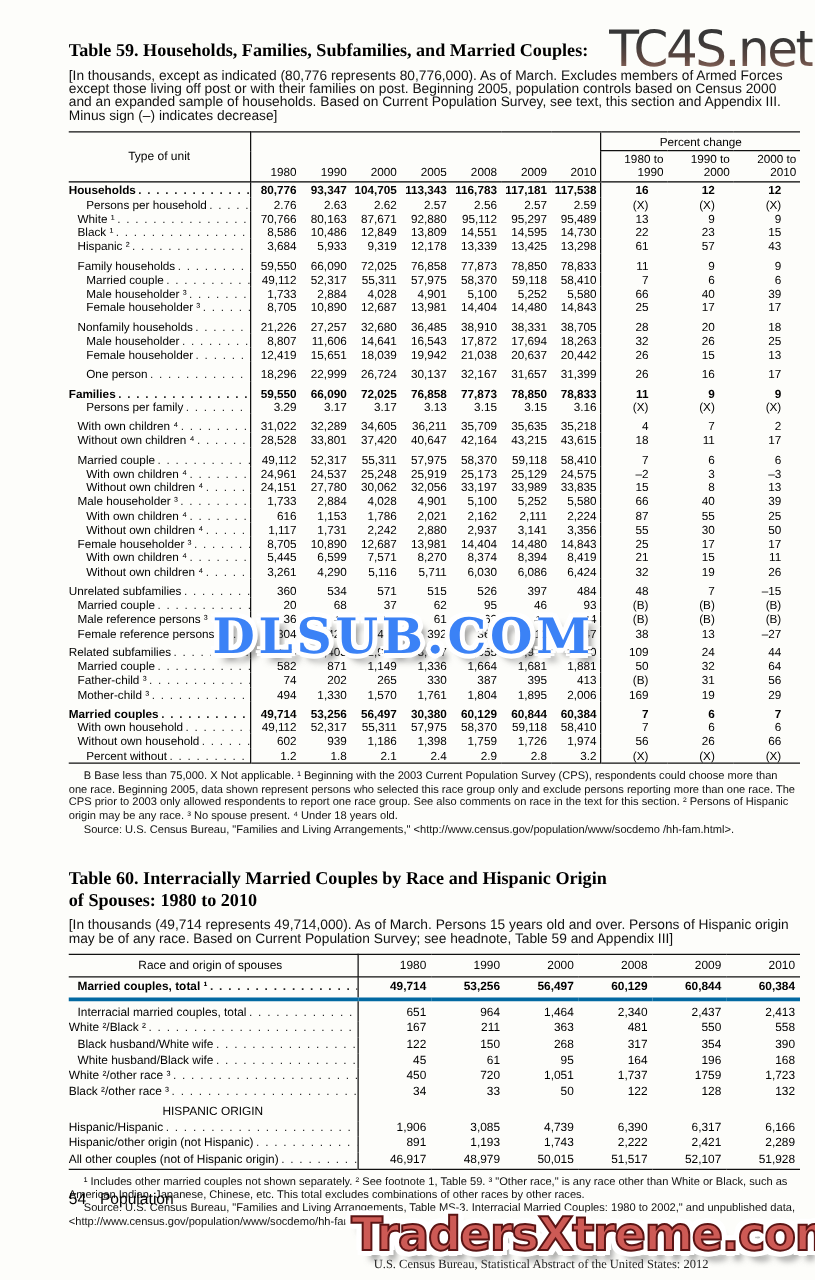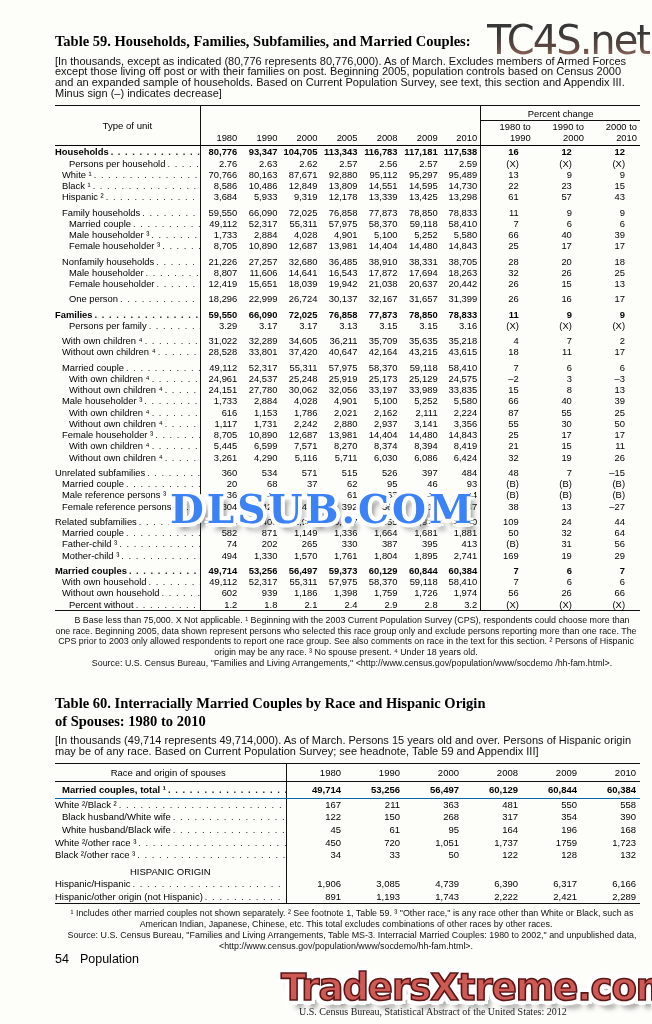--- a/index.html
+++ b/index.html
@@ -21,21 +21,21 @@
     line-height: 17.5px;
     color: #000;
   }
   .headnote {
     font-size: 11px;
     line-height: 10.9px;
     margin-top: 5px;
     color: #111;
     width: 576px;
   }
-  .fn { margin-top: 4px; width: 582px; text-align: center; }
+  .fn { margin-top: 4px; width: 582px; }
   .fn p { font-size: 8.9px; line-height: 10.7px; text-indent: 12px; color:#111; }
 
   
   table { border-collapse: collapse; table-layout: fixed; width: 585px; font-size: 9.4px; color:#000; }
   th { font-weight: normal; }
   td.v { text-align: right; padding-right: 3px; white-space: nowrap; }
   tr.bold { font-weight: bold; }
   tr.gap td { padding-top: 4px; }
   td.stubcell { border-right: 1px solid #111; }
   .lblwrap { display: flex; align-items: baseline; overflow: hidden; }
@@ -72,21 +72,21 @@
   #t60 col.c-stub60 { width: 231px; }
   #t60 col.c-yr60 { width: 59px; }
   #t60 thead th {
     border-top: 1.2px solid #111;
     border-bottom: 1.5px solid #111;
     text-align: right; padding: 3px 4px 3px 0;
   }
   #t60 th.stub60 { text-align: center; border-right: 1px solid #111; }
   #t60 tbody td { line-height: 12.6px; }
   #t60 td.v { padding-right: 4px; }
-  #t60 tr.rule td { border-bottom: 1px solid #0369a1; }
+  #t60 tr.rule td { border-bottom: 3px solid #0369a1; }
   #t60 tbody tr:first-child td { padding-top: 2px; padding-bottom: 1px; }
 
   
   .pagefoot { position: absolute; left: 55px; top: 952px; font-size: 12.5px; color:#000; }
   .pagefoot .num { margin-right: 11px; }
   .sourcefoot {
     position: absolute; left: 299px; top: 1006px;
     font-family: "Liberation Serif", "DejaVu Serif", serif;
     font-size: 10px; color: #222; white-space: nowrap;
   }
@@ -770,36 +770,36 @@
                 <span class="t ind1">Mother-child ³</span>
                 <span class="dots"></span>
               </div>
             </td>
             <td class="v">494</td>
             <td class="v">1,330</td>
             <td class="v">1,570</td>
             <td class="v">1,761</td>
             <td class="v">1,804</td>
             <td class="v">1,895</td>
-            <td class="v">2,741</td>
+            <td class="v">2,006</td>
             <td class="v pct pfirst">169</td>
             <td class="v pct">19</td>
             <td class="v pct">29</td>
           </tr>
           <tr class="gap bold">
             <td class="stubcell">
               <div class="lblwrap">
                 <span class="t">Married couples</span>
                 <span class="dots"></span>
               </div>
             </td>
             <td class="v">49,714</td>
             <td class="v">53,256</td>
             <td class="v">56,497</td>
-            <td class="v">59,373</td>
+            <td class="v">30,380</td>
             <td class="v">60,129</td>
             <td class="v">60,844</td>
             <td class="v">60,384</td>
             <td class="v pct pfirst">7</td>
             <td class="v pct">6</td>
             <td class="v pct">7</td>
           </tr>
           <tr class="">
             <td class="stubcell">
               <div class="lblwrap">
@@ -899,20 +899,34 @@
                 <span class="dots"></span>
               </div>
             </td>
             <td class="v">49,714</td>
             <td class="v">53,256</td>
             <td class="v">56,497</td>
             <td class="v">60,129</td>
             <td class="v">60,844</td>
             <td class="v">60,384</td>
           </tr>
+          <tr class="gap">
+            <td class="stubcell">
+              <div class="lblwrap">
+                <span class="t ind1">Interracial married couples, total</span>
+                <span class="dots"></span>
+              </div>
+            </td>
+            <td class="v">651</td>
+            <td class="v">964</td>
+            <td class="v">1,464</td>
+            <td class="v">2,340</td>
+            <td class="v">2,437</td>
+            <td class="v">2,413</td>
+          </tr>
           <tr class="">
             <td class="stubcell">
               <div class="lblwrap">
                 <span class="t">White ²/Black ²</span>
                 <span class="dots"></span>
               </div>
             </td>
             <td class="v">167</td>
             <td class="v">211</td>
             <td class="v">363</td>
@@ -1010,20 +1024,34 @@
                 <span class="dots"></span>
               </div>
             </td>
             <td class="v">891</td>
             <td class="v">1,193</td>
             <td class="v">1,743</td>
             <td class="v">2,222</td>
             <td class="v">2,421</td>
             <td class="v">2,289</td>
           </tr>
+          <tr class="">
+            <td class="stubcell">
+              <div class="lblwrap">
+                <span class="t">All other couples (not of Hispanic origin)</span>
+                <span class="dots"></span>
+              </div>
+            </td>
+            <td class="v">46,917</td>
+            <td class="v">48,979</td>
+            <td class="v">50,015</td>
+            <td class="v">51,517</td>
+            <td class="v">52,107</td>
+            <td class="v">51,928</td>
+          </tr>
         </tbody>
     </table>
 
     <div class="fn">
       <p>¹ Includes other married couples not shown separately. ² See footnote 1, Table 59. ³ "Other race," is any race other than White or Black, such as American Indian, Japanese, Chinese, etc. This total excludes combinations of other races by other races.</p>
       <p>Source: U.S. Census Bureau, "Families and Living Arrangements, Table MS-3. Interracial Married Couples: 1980 to 2002," and unpublished data, &lt;http://www.census.gov/population/www/socdemo/hh-fam.html&gt;.</p>
     </div>
   </div>
 
 </div>

